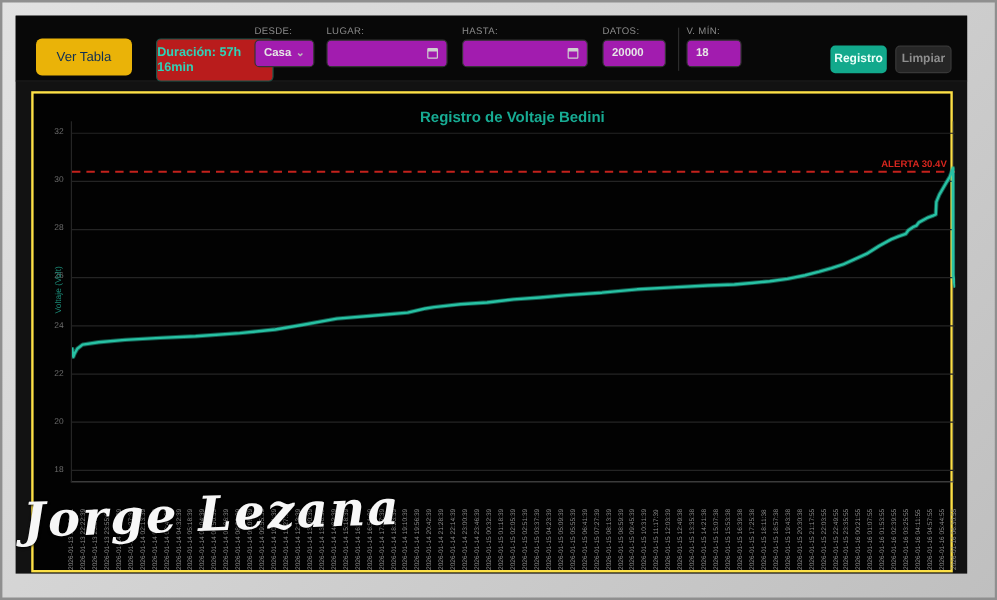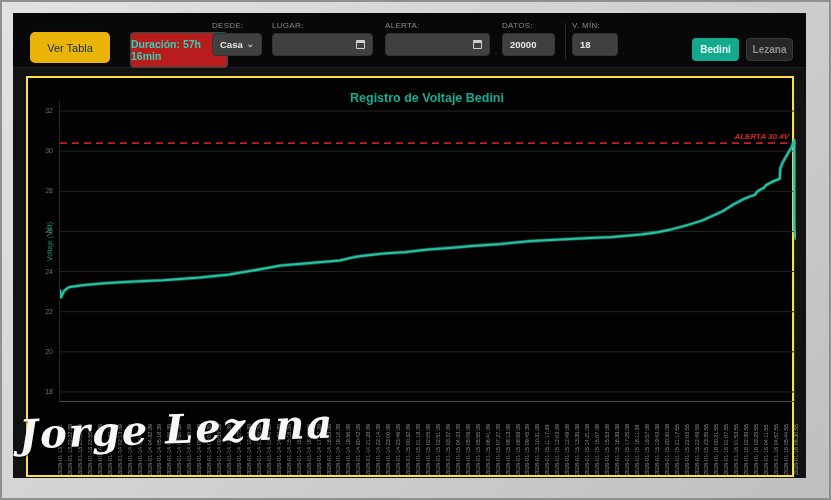--- a/index.html
+++ b/index.html
@@ -18,21 +18,21 @@
              background:#080808; border-bottom:1px solid #1e1e1e; }
   .btn-vertabla { position:absolute; left:17px; top:19px; width:80px; height:31px;
              background:#eab308; color:#0e2f55; font-weight:normal; font-size:11px;
              border:none; border-radius:5px; }
   .duracion { position:absolute; left:117px; top:19px; width:98px; height:36px;
              background:#b91c1c; border:1px solid #1e564b; border-radius:4px;
              color:#2fd3b8; font-weight:bold; font-size:10.5px;
              display:flex; align-items:center; justify-content:center; }
   .fgroup { position:absolute; top:8px; }
   .flabel { display:block; color:#8a8a8a; font-size:8px; letter-spacing:.3px; margin-bottom:3px; }
-  .fctrl  { background:#404040; border:1px solid #343434; border-radius:4px;
+  .fctrl  { background:#a21caf; border:1px solid #343434; border-radius:4px;
             color:#e6e6e6; font-size:9.5px; font-weight:bold; height:23px;
             display:flex; align-items:center; padding:0 7px;
             font-family:"DejaVu Sans Mono", monospace; }
   .fctrl.sans { font-family:"Liberation Sans", sans-serif; }
   .chev { margin-left:auto; color:#bbb; font-size:9px; line-height:9px; }
   .cal  { margin-left:auto; width:9px; height:9px; border:1px solid #cfcfcf;
           border-top:3px solid #cfcfcf; border-radius:1px; }
   .date-val { letter-spacing:1px; }
   .sep { position:absolute; left:552px; top:10px; width:1px; height:36px; background:#2c2c2c; }
   .btn-filtrar { position:absolute; left:679px; top:25px; width:47px; height:23px;
@@ -84,21 +84,21 @@
       </div>
 
       <div class="fgroup" style="left:259px;">
         <span class="flabel">LUGAR:</span>
         <div class="fctrl" style="width:101px;">
           <span class="cal"></span>
         </div>
       </div>
 
       <div class="fgroup" style="left:372px;">
-        <span class="flabel">ALERTA:</span>
+        <span class="flabel">HASTA:</span>
         <div class="fctrl" style="width:105px;">
           <span class="cal"></span>
         </div>
       </div>
 
       <div class="fgroup" style="left:489px;">
         <span class="flabel">DATOS:</span>
         <div class="fctrl sans" style="width:53px;">
           <span>20000</span>
         </div>
@@ -107,22 +107,22 @@
       <div class="sep"></div>
 
       <div class="fgroup" style="left:559px;">
         <span class="flabel">V. MÍN:</span>
         <div class="fctrl sans" style="width:46px;">
           <span>18</span>
         </div>
       </div>
 
 
-      <button class="btn-filtrar">Bedini</button>
-      <button class="btn-limpiar">Lezana</button>
+      <button class="btn-filtrar">Registro</button>
+      <button class="btn-limpiar">Limpiar</button>
     </div>
 
     <div class="panel">
       <div class="chart-title">Registro de Voltaje Bedini</div>
       <div class="plot" id="plot">
           <svg width="736" height="301">
             <line x1="0" x2="736" y1="290.96666666666664" y2="290.96666666666664" stroke="#242424" stroke-width="1"></line>
             <line x1="0" x2="736" y1="250.83333333333334" y2="250.83333333333334" stroke="#242424" stroke-width="1"></line>
             <line x1="0" x2="736" y1="210.7" y2="210.7" stroke="#242424" stroke-width="1"></line>
             <line x1="0" x2="736" y1="170.56666666666666" y2="170.56666666666666" stroke="#242424" stroke-width="1"></line>
@@ -137,21 +137,21 @@
         </div>
       <div id="chart-decorations">
           <div class="ytick" style="left: 3px; top: 309.967px;">18</div>
           <div class="ytick" style="left: 3px; top: 269.833px;">20</div>
           <div class="ytick" style="left: 3px; top: 229.7px;">22</div>
           <div class="ytick" style="left: 3px; top: 189.567px;">24</div>
           <div class="ytick" style="left: 3px; top: 149.433px;">26</div>
           <div class="ytick" style="left: 3px; top: 109.3px;">28</div>
           <div class="ytick" style="left: 3px; top: 69.1667px;">30</div>
           <div class="ytick" style="left: 3px; top: 29.0333px;">32</div>
-          <div style="position: absolute; font-weight: bold; font-size: 8px; color: rgb(216, 38, 30); right: 3px; top: 54.14px; font-style: italic;">ALERTA 30.4V</div>
+          <div style="position: absolute; font-weight: bold; font-size: 8px; color: rgb(216, 38, 30); right: 3px; top: 54.14px;">ALERTA 30.4V</div>
           <div class="yaxis-title">Voltaje (Volt)</div>
           <div class="xtick" style="left: 29px; top: 397px;">2026-01-13 21:36:31</div>
           <div class="xtick" style="left: 38.9459px; top: 397px;">2026-01-13 22:22:39</div>
           <div class="xtick" style="left: 48.8919px; top: 397px;">2026-01-13 23:08:39</div>
           <div class="xtick" style="left: 58.8378px; top: 397px;">2026-01-13 23:55:39</div>
           <div class="xtick" style="left: 68.7838px; top: 397px;">2026-01-14 00:41:39</div>
           <div class="xtick" style="left: 78.7297px; top: 397px;">2026-01-14 01:27:39</div>
           <div class="xtick" style="left: 88.6757px; top: 397px;">2026-01-14 02:13:39</div>
           <div class="xtick" style="left: 98.6216px; top: 397px;">2026-01-14 02:59:39</div>
           <div class="xtick" style="left: 108.568px; top: 397px;">2026-01-14 03:46:39</div>

